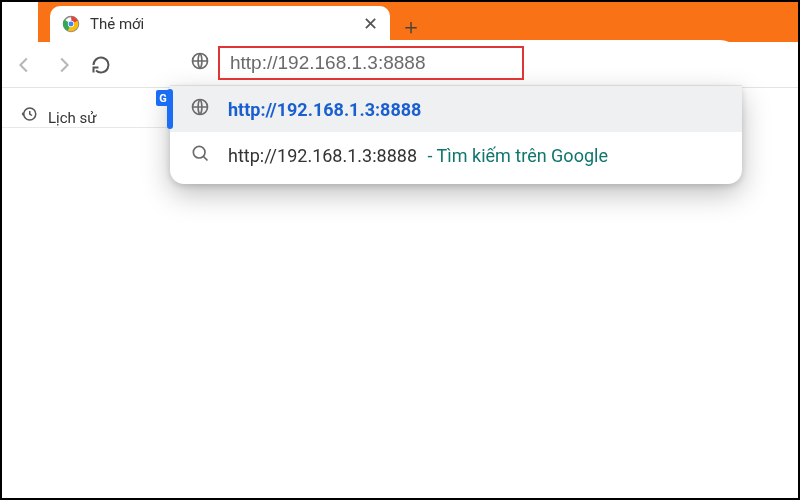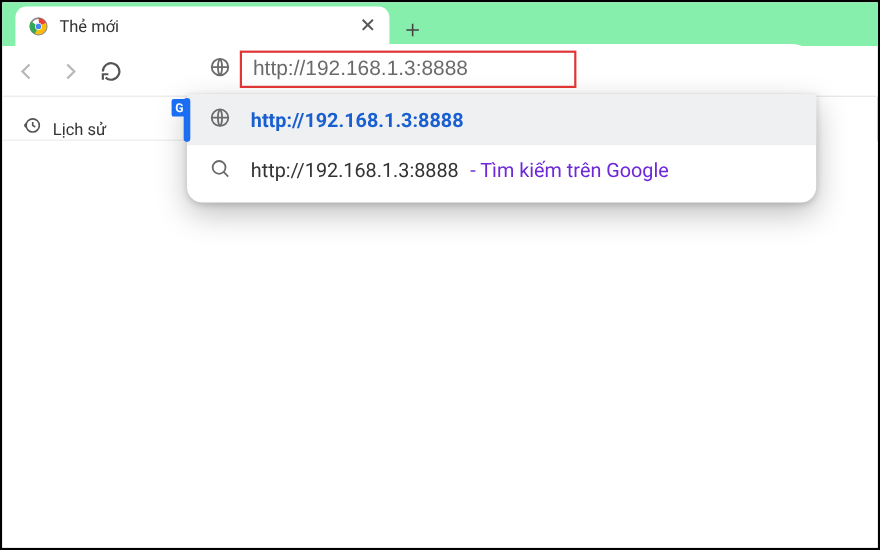--- a/index.html
+++ b/index.html
@@ -9,22 +9,23 @@
     background: #fff;
     width: 800px;
     height: 500px;
     overflow: hidden;
     border: 2px solid #000;
   }
   .tabstrip {
     display: flex;
     align-items: flex-end;
     height: 40px;
-    background: #86efac;
+    background: #f97316;
     padding-left: 12px;
+    margin-left: 36px;
   }
   .tab {
     display: flex;
     align-items: center;
     gap: 10px;
     background: #fff;
     height: 36px;
     width: 340px;
     border-top-left-radius: 10px;
     border-top-right-radius: 10px;
@@ -107,21 +108,21 @@
   .sugg {
     display:flex; align-items:center;
     height: 46px;
     padding: 0 20px;
     gap: 18px;
     font-size: 18px;
   }
   .sugg.selected { background:#eef0f1; }
   .sugg .text { color:#333; }
   .sugg.selected .text { color:#1a5fd0; font-weight:700; }
-  .sugg .extra { color:#6d28d9; margin-left:6px; }
+  .sugg .extra { color:#0f766e; margin-left:6px; }
   .sel-indicator {
     position:absolute;
     left: -3px;
     width: 6px; height: 40px;
     background:#1b6ef3;
     border-radius: 3px;
     top: 49px;
   }
   .gbadge {
     position:absolute;

